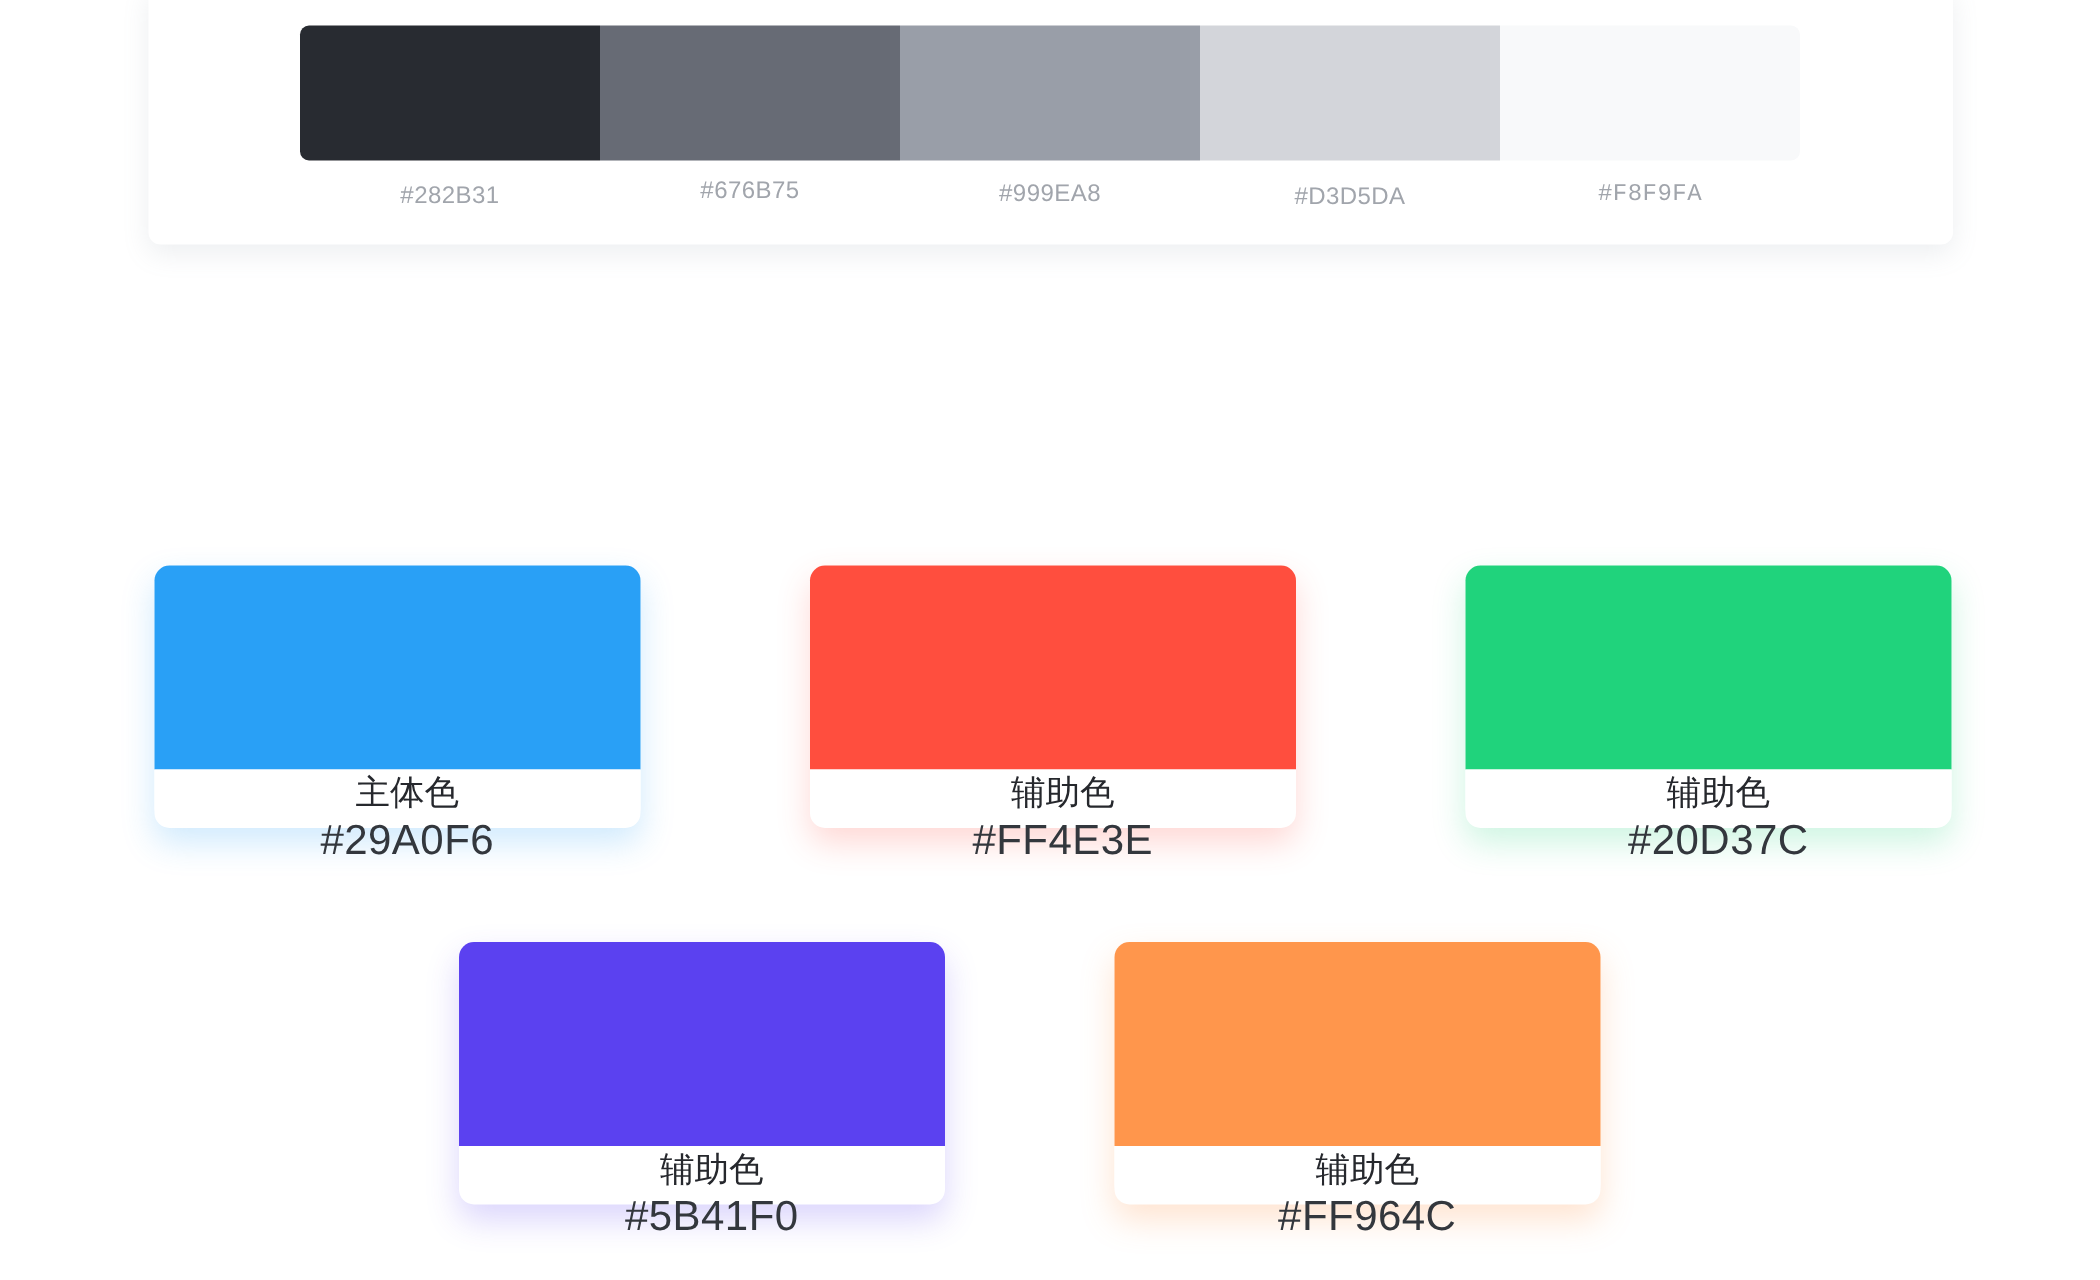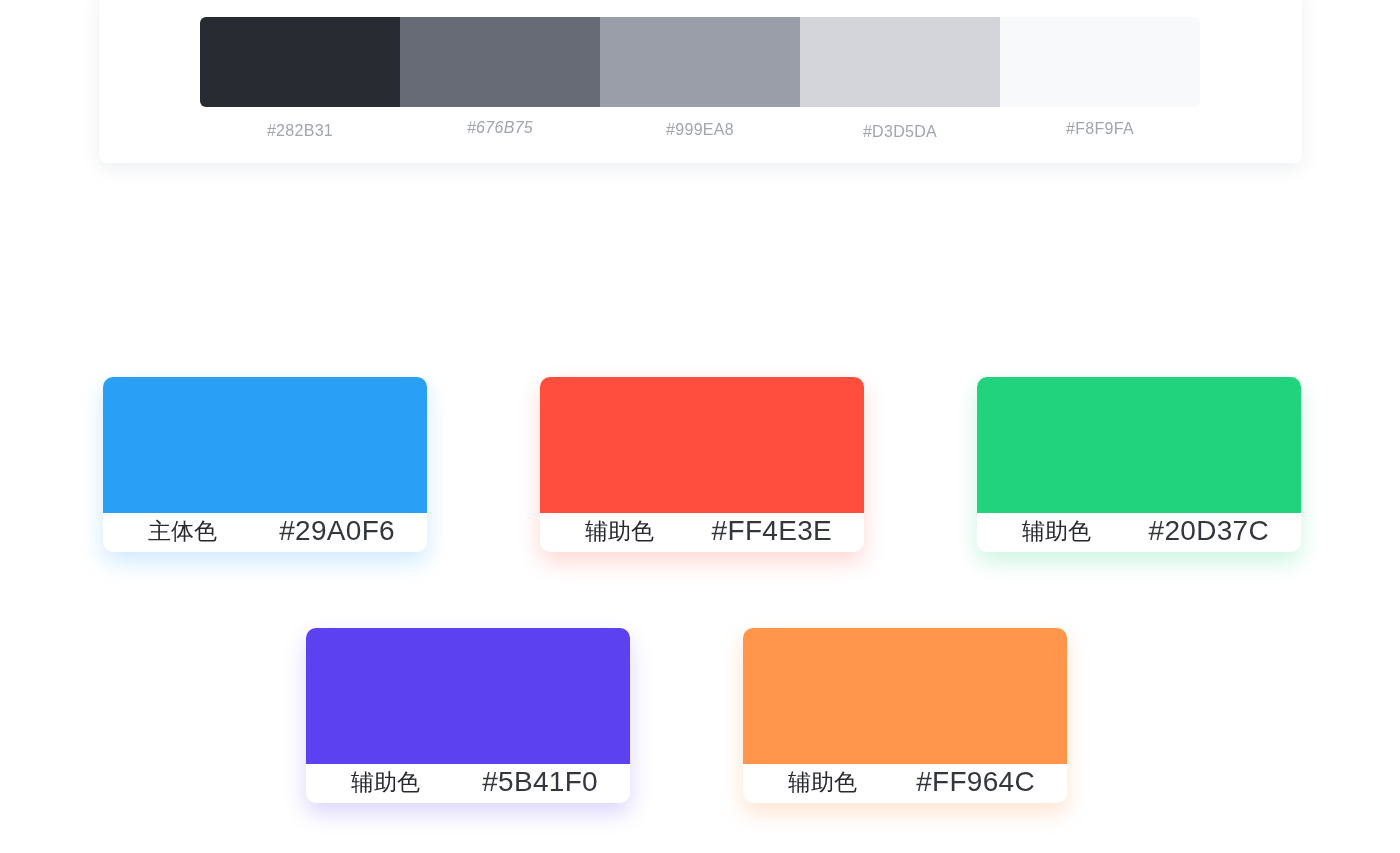--- a/index.html
+++ b/index.html
@@ -37,24 +37,24 @@
   }
   .gray-label {
     width: 200px;
     text-align: center;
     font-size: 16px;
     color: #a1a5ac;
     letter-spacing: 0.3px;
     position: relative;
   }
   .gray-label:nth-child(1) { top: 1px; }
-  .gray-label:nth-child(2) { top: -2px; font-style: italic; }
+  .gray-label:nth-child(2) { top: -2px; }
   .gray-label:nth-child(3) { top: 0px; text-align: center; }
   .gray-label:nth-child(4) { top: 2px; }
-  .gray-label:nth-child(5) { top: -1px; }
+  .gray-label:nth-child(5) { top: -1px; font-family: Liberation Mono, monospace; }
 
   
   .heading {
     position: absolute;
     left: 98px; top: 254px;
     font-size: 45px;
     font-weight: 300;
     letter-spacing: 0.5px;
     color: #9b9fa7;
   }
@@ -71,20 +71,21 @@
     border-radius: 10px 10px 0 0;
   }
   .card-footer {
     width: 100%; height: 36px;
     background: #ffffff;
     border-radius: 0 0 10px 10px;
     display: flex;
     align-items: center;
     justify-content: space-between;
     padding: 0 32px 0 45px;
+    flex-direction: column;
   }
   .card-label {
     font-size: 23px;
     color: #26282d;
   }
   .card-hex {
     font-size: 28px;
     letter-spacing: 0.3px;
     color: #33373d;
   }

